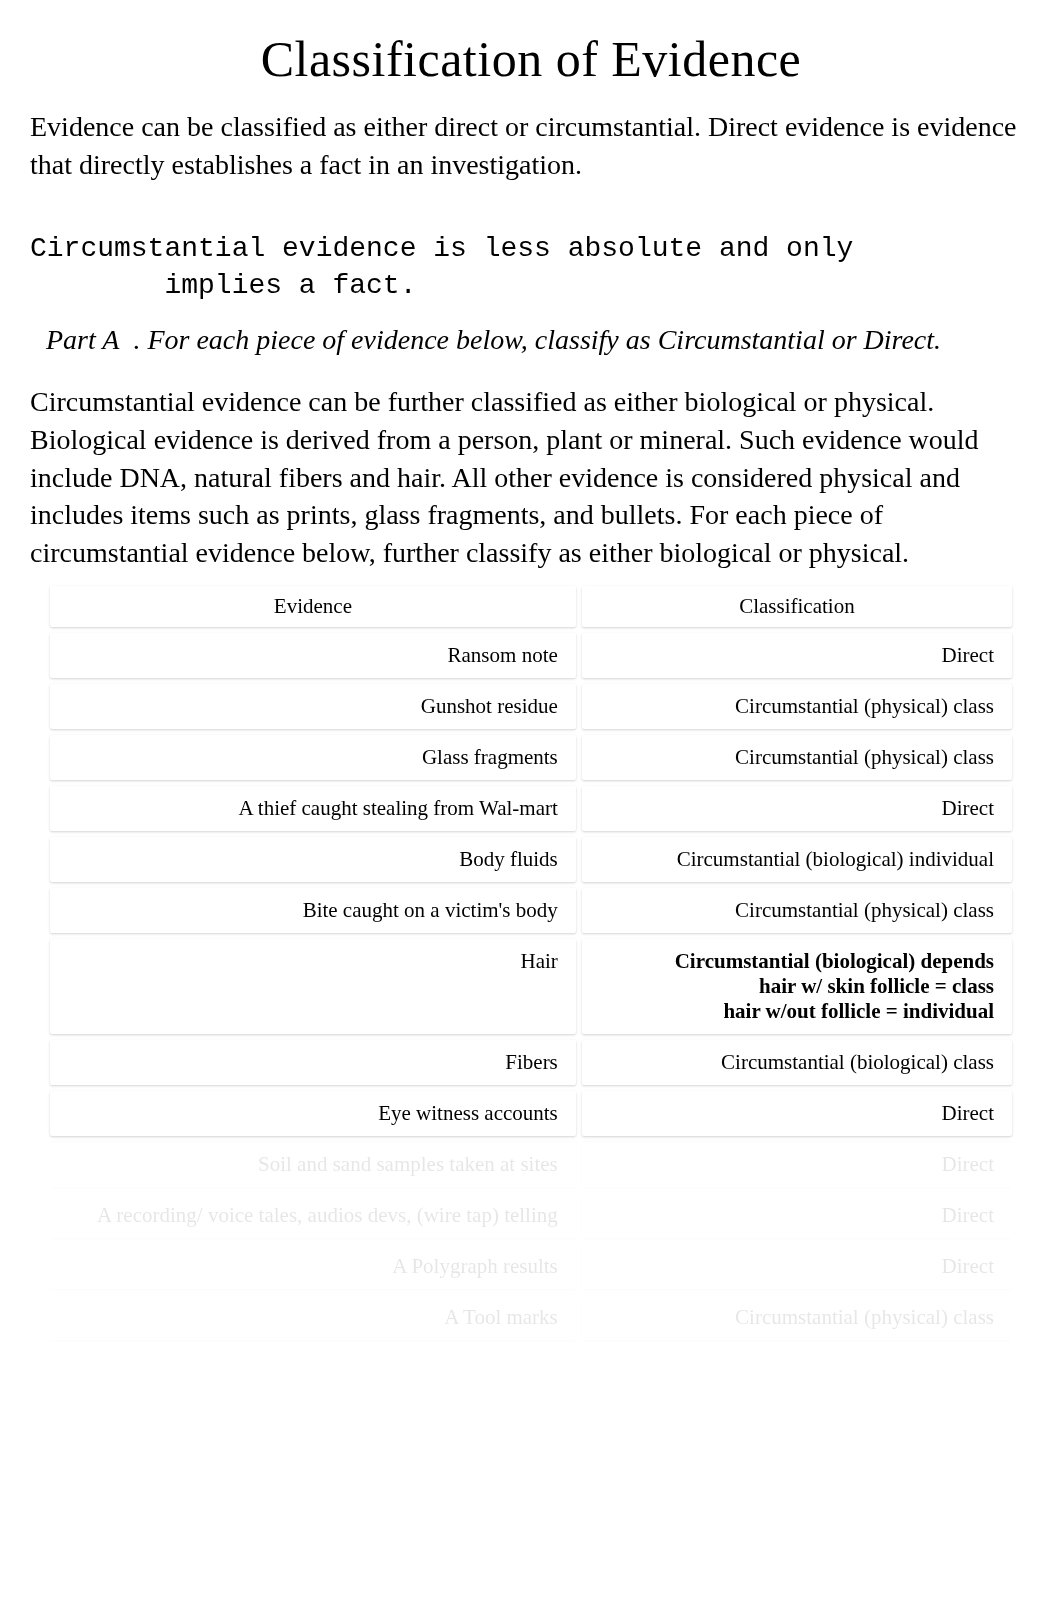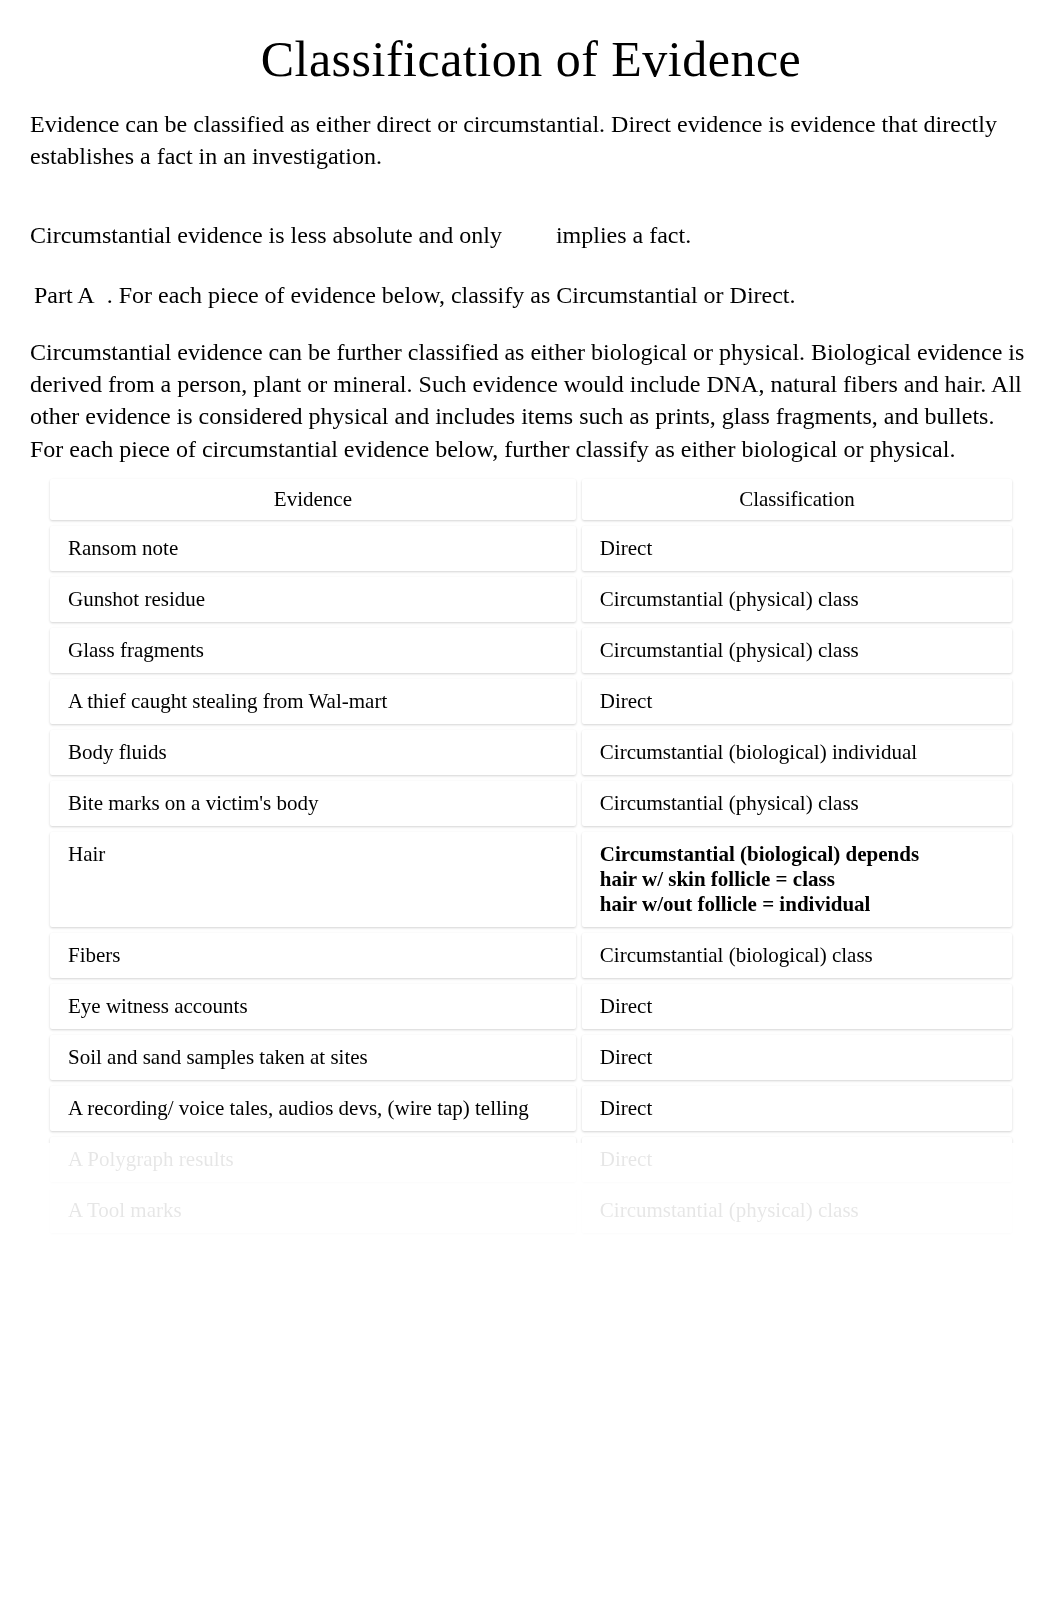--- a/index.html
+++ b/index.html
@@ -23,44 +23,45 @@
     margin: 0 0 20px 0;
     letter-spacing: 0.5px;
   }
   .title .light {
     font-weight: normal;
   }
   .title .regular {
     font-weight: normal;
   }
   .para {
-    font-size: 24px;
+    font-size: 28px;
     line-height: 1.35;
     margin: 0 0 24px 0;
   }
   .p1 { margin-bottom: 46px; }
-  .p2 { margin-bottom: 28px; }
-  .p3 { margin-left: 4px; margin-bottom: 24px; }
+  .p2 { margin-bottom: 16px; font-family: Liberation Mono, monospace; }
+  .p3 { margin-left: 16px; margin-bottom: 24px; font-style: italic; }
   .p4 { margin-bottom: 8px; }
 
   .table-wrap {
     margin: 0 14px 0 14px;
   }
   table {
     width: 100%;
     border-collapse: separate;
     border-spacing: 6px 6px;
   }
   th, td {
     font-size: 21px;
     padding: 10px 18px;
     vertical-align: top;
     background: #ffffff;
     box-shadow: 0 1px 3px rgba(0,0,0,0.10), 0 1px 2px rgba(0,0,0,0.08);
     border-radius: 2px;
+    text-align: right;
   }
   th {
     font-weight: normal;
     text-align: center;
     padding: 8px 18px;
   }
   td.evidence {
     width: 55%;
   }
   td.classification {
@@ -122,21 +123,21 @@
           </tr>
           <tr>
             <td class="evidence">A thief caught stealing from Wal-mart</td>
             <td class="classification" style="white-space: pre-line;">Direct</td>
           </tr>
           <tr>
             <td class="evidence">Body fluids</td>
             <td class="classification" style="white-space: pre-line;">Circumstantial (biological) individual</td>
           </tr>
           <tr>
-            <td class="evidence">Bite marks on a victim's body</td>
+            <td class="evidence">Bite caught on a victim's body</td>
             <td class="classification" style="white-space: pre-line;">Circumstantial (physical) class</td>
           </tr>
           <tr>
             <td class="evidence">Hair</td>
             <td class="classification" style="white-space: pre-line; font-weight: bold;">Circumstantial (biological) depends
 hair w/ skin follicle = class
 hair w/out follicle = individual</td>
           </tr>
           <tr>
             <td class="evidence">Fibers</td>

